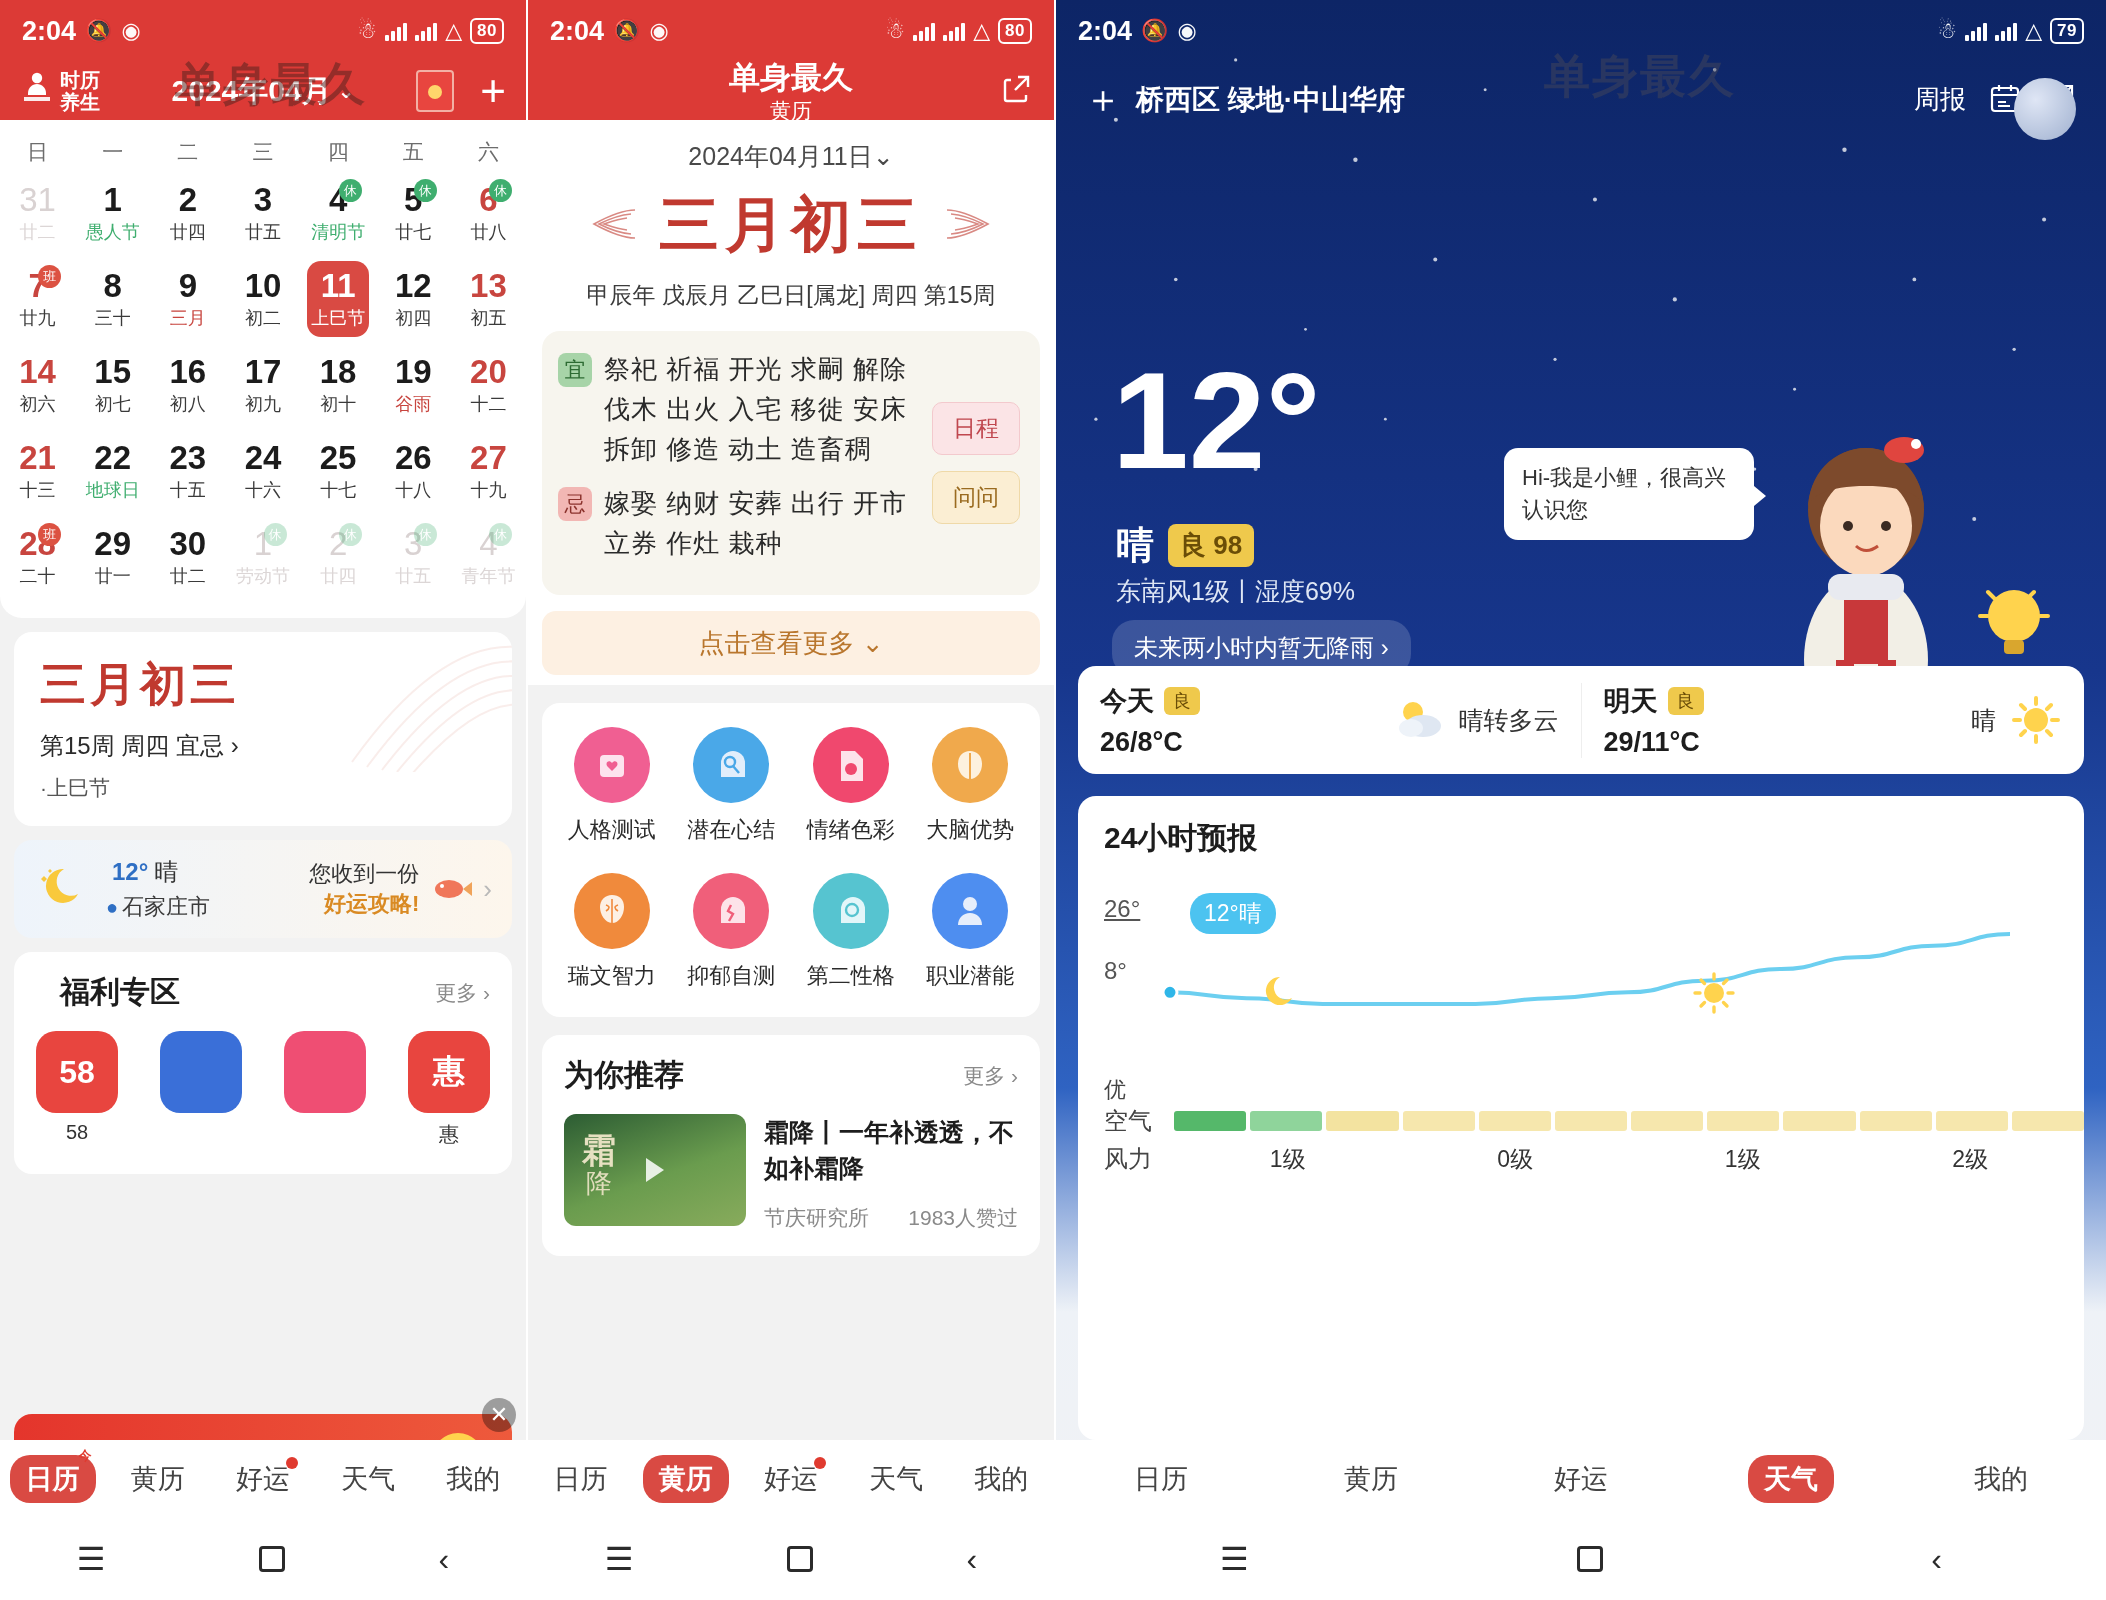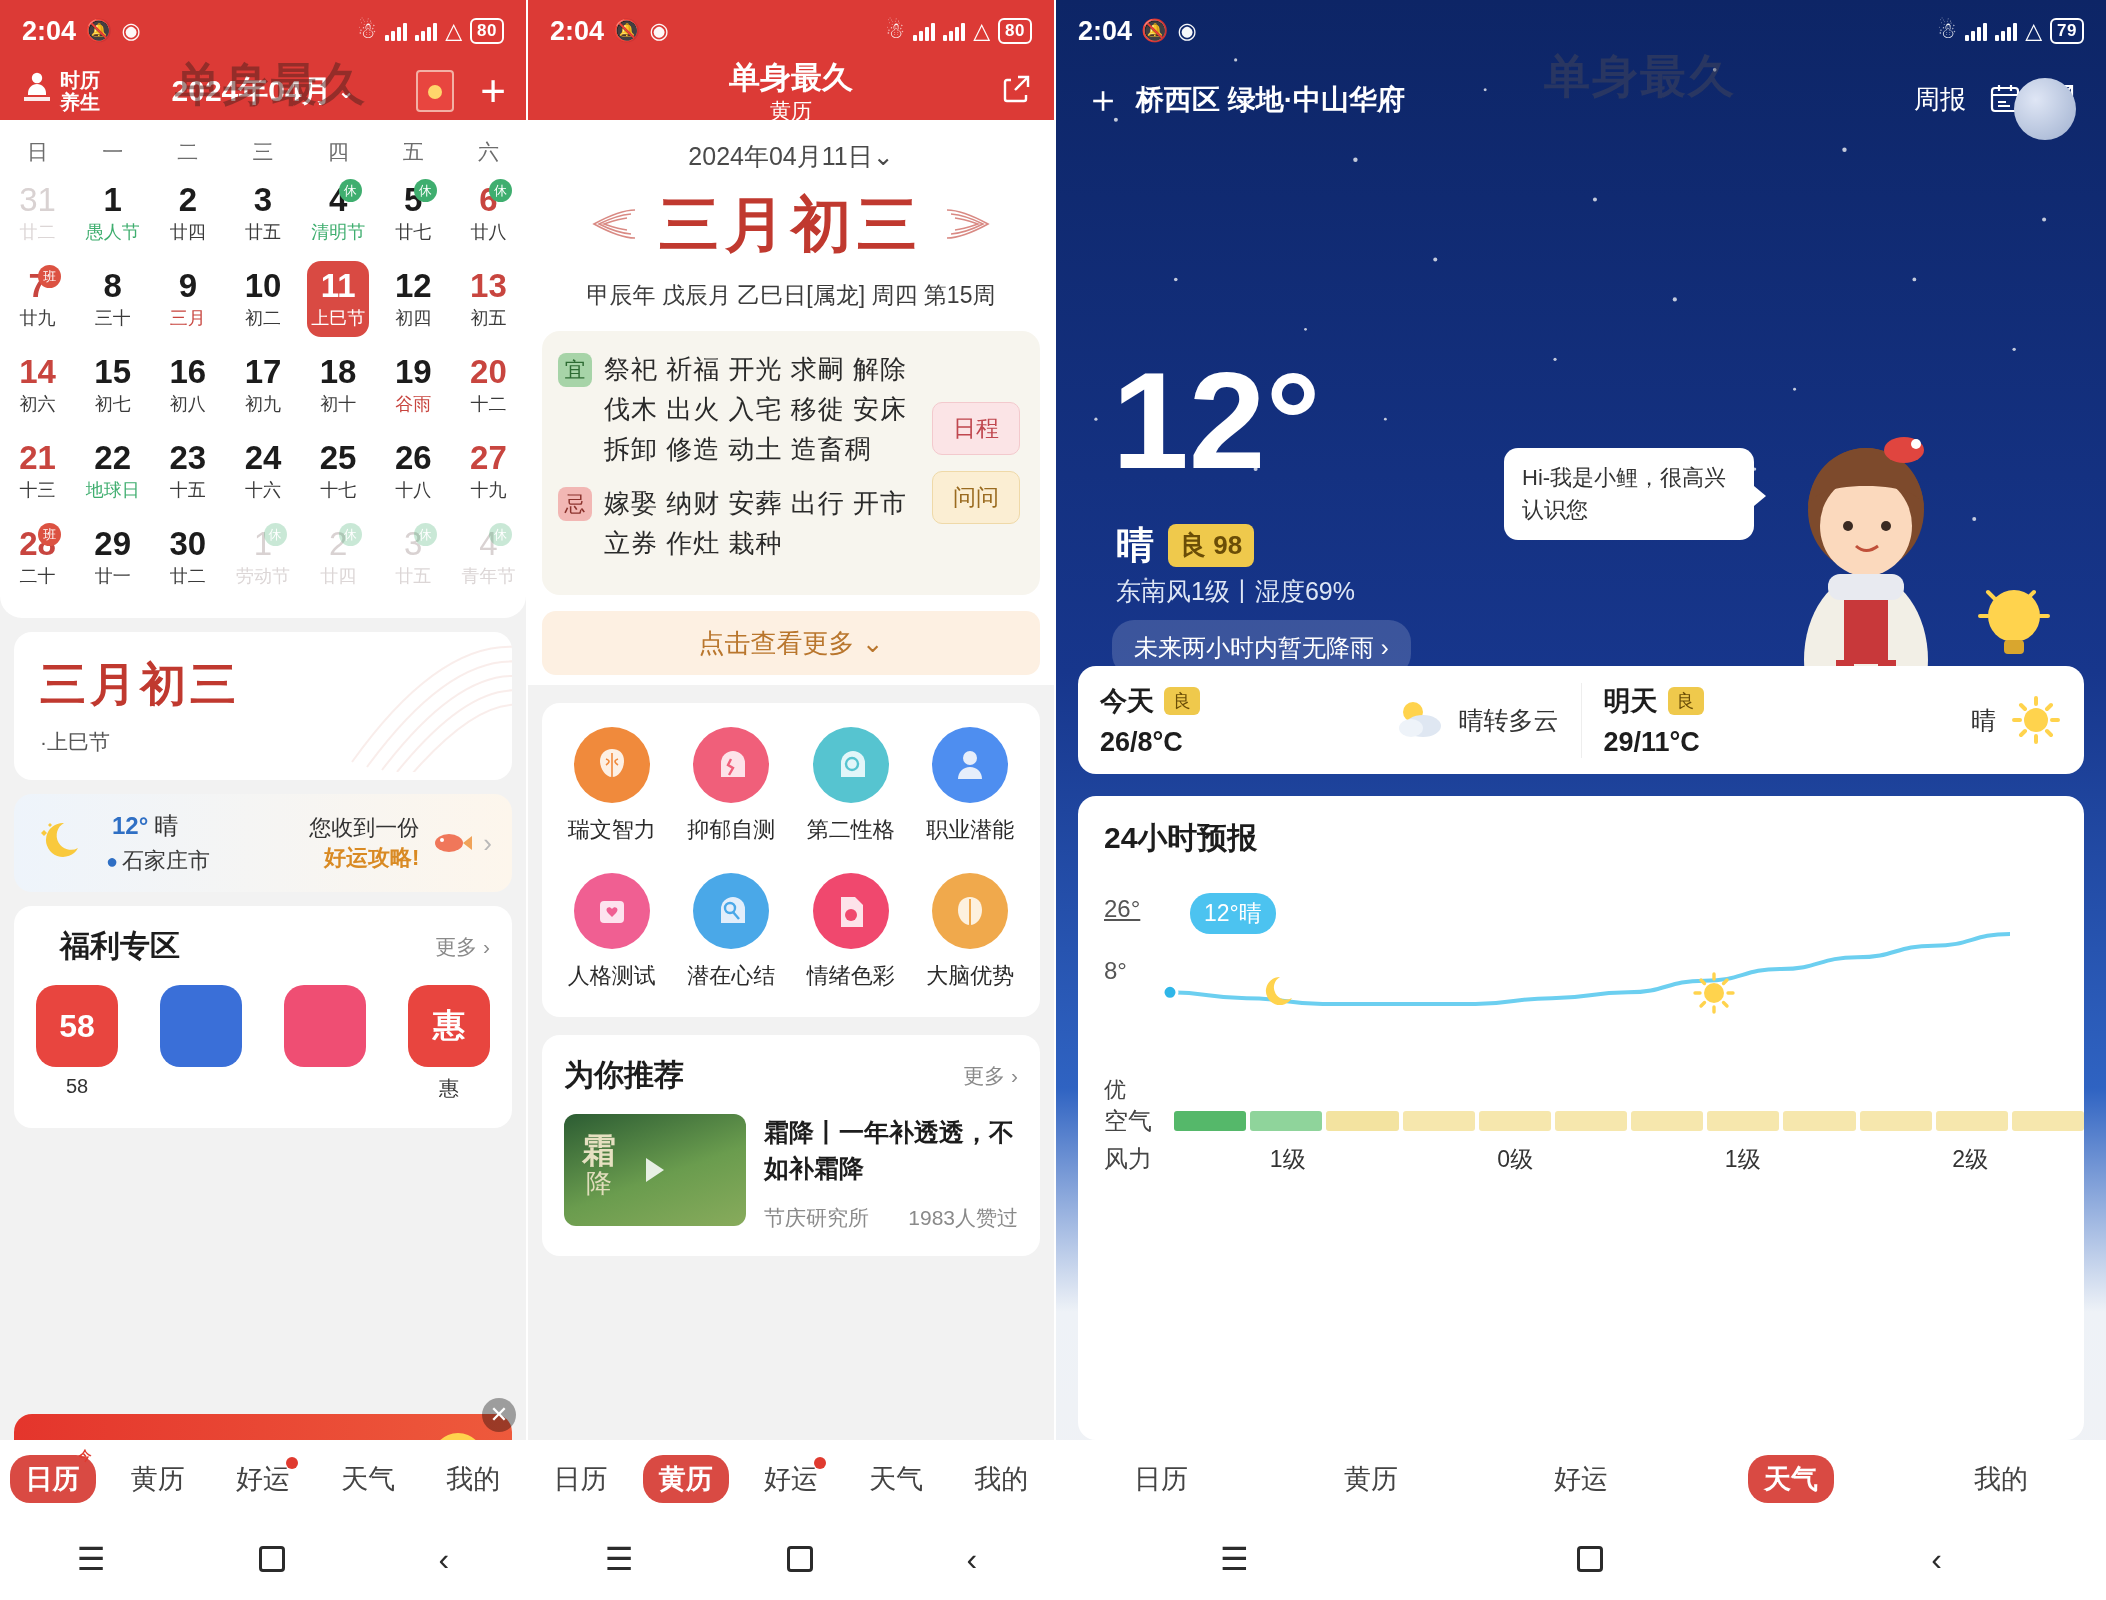--- a/index.html
+++ b/index.html
@@ -487,20 +487,21 @@
       <svg class="arcs" viewBox="0 0 200 160">
         <g fill="none" stroke="#e8b9ae" stroke-width="2">
           <path d="M10 150 Q110 10 200 40"></path>
             <path d="M25 155 Q120 25 200 55"></path>
           <path d="M40 158 Q130 40 200 70"></path>
             <path d="M55 160 Q140 55 200 85"></path>
           <path d="M70 162 Q150 70 200 100"></path>
         </g>
         </svg>
       <div class="lunar-big">三月初三</div>
+      <div class="lunar-row">第15周 周四 宜忌 ›</div>
       <div class="lunar-fest">·上巳节</div>
     </div>
 
     <div class="wstrip">
       <div class="ws-l">
         <span class="moon">
           <svg viewBox="0 0 58 58">
               <path d="M44 34a17 17 0 1 1-14-25 14 14 0 0 0 14 25z" fill="#f9c93c"></path>
           <path d="M10 16l3 3-3 3-3-3z" fill="#f9c93c"></path>
               <path d="M16 9l2 2-2 2-2-2z" fill="#f9c93c"></path>
@@ -665,20 +666,59 @@
         <div class="yj-btns">
           <span class="pill rose">日程</span>
           <span class="pill gold">问问</span>
         </div>
       </div>
 
       <div class="more-bar">点击查看更多 ⌄</div>
     </div>
 
     <div class="grid8">
+      <div class="g8row" id="g8r2">
+          <div class="g8i">
+            <div class="g8c" style="background: rgb(240, 95, 146);">
+              <svg viewBox="0 0 44 44">
+                <rect x="10" y="12" width="24" height="22" rx="4" fill="#fde3ee"></rect>
+                <path d="M22 20c-3-4-8 0-4 4l4 4 4-4c4-4-1-8-4-4z" fill="#f05f92"></path>
+              </svg>
+            </div>
+            <div class="g8l">人格测试</div>
+          </div>
+          <div class="g8i">
+            <div class="g8c" style="background: rgb(74, 168, 232);">
+              <svg viewBox="0 0 44 44">
+                <path d="M12 34V20a12 12 0 0 1 24 0v14z" fill="#e2eefb"></path>
+                <circle cx="21" cy="19" r="5" fill="none" stroke="#4aa8e8" stroke-width="2.4"></circle>
+                <path d="M24 23l6 7" stroke="#4aa8e8" stroke-width="2.4"></path>
+              </svg>
+            </div>
+            <div class="g8l">潜在心结</div>
+          </div>
+          <div class="g8i">
+            <div class="g8c" style="background: rgb(240, 72, 110);">
+              <svg viewBox="0 0 44 44">
+                <path d="M12 8h14l8 8v22H12z" fill="#fde3ea"></path>
+                <circle cx="22" cy="26" r="6" fill="#f0486e"></circle>
+              </svg>
+            </div>
+            <div class="g8l">情绪色彩</div>
+          </div>
+          <div class="g8i">
+            <div class="g8c" style="background: rgb(240, 169, 76);">
+              <svg viewBox="0 0 44 44">
+                <path d="M22 8c-7 0-12 5-12 13s5 15 12 15 12-7 12-15S29 8 22 8z" fill="#fdf1de"></path>
+                <path d="M22 10v26" stroke="#f0a94c" stroke-width="2"></path>
+              </svg>
+            </div>
+            <div class="g8l">大脑优势</div>
+          </div>
+        </div>
       <div class="g8row" id="g8r1">
           <div class="g8i">
             <div class="g8c" style="background: rgb(240, 138, 60);">
               <svg viewBox="0 0 44 44">
                 <path d="M22 6c-7 0-12 5-12 12s5 16 12 16 12-8 12-16S29 6 22 6z" fill="#fdf0e4"></path>
                 <path d="M22 10v24M16 16q6 2 0 6M28 16q-6 2 0 6" stroke="#f08a3c" stroke-width="1.6" fill="none"></path>
               </svg>
             </div>
             <div class="g8l">瑞文智力</div>
           </div>
@@ -701,59 +741,20 @@
             <div class="g8l">第二性格</div>
           </div>
           <div class="g8i">
             <div class="g8c" style="background: rgb(78, 142, 240);">
               <svg viewBox="0 0 44 44">
                 <circle cx="22" cy="15" r="7" fill="#e6eefb"></circle>
                 <path d="M10 36c0-7 5-12 12-12s12 5 12 12z" fill="#e6eefb"></path>
               </svg>
             </div>
             <div class="g8l">职业潜能</div>
-          </div>
-        </div>
-      <div class="g8row" id="g8r2">
-          <div class="g8i">
-            <div class="g8c" style="background: rgb(240, 95, 146);">
-              <svg viewBox="0 0 44 44">
-                <rect x="10" y="12" width="24" height="22" rx="4" fill="#fde3ee"></rect>
-                <path d="M22 20c-3-4-8 0-4 4l4 4 4-4c4-4-1-8-4-4z" fill="#f05f92"></path>
-              </svg>
-            </div>
-            <div class="g8l">人格测试</div>
-          </div>
-          <div class="g8i">
-            <div class="g8c" style="background: rgb(74, 168, 232);">
-              <svg viewBox="0 0 44 44">
-                <path d="M12 34V20a12 12 0 0 1 24 0v14z" fill="#e2eefb"></path>
-                <circle cx="21" cy="19" r="5" fill="none" stroke="#4aa8e8" stroke-width="2.4"></circle>
-                <path d="M24 23l6 7" stroke="#4aa8e8" stroke-width="2.4"></path>
-              </svg>
-            </div>
-            <div class="g8l">潜在心结</div>
-          </div>
-          <div class="g8i">
-            <div class="g8c" style="background: rgb(240, 72, 110);">
-              <svg viewBox="0 0 44 44">
-                <path d="M12 8h14l8 8v22H12z" fill="#fde3ea"></path>
-                <circle cx="22" cy="26" r="6" fill="#f0486e"></circle>
-              </svg>
-            </div>
-            <div class="g8l">情绪色彩</div>
-          </div>
-          <div class="g8i">
-            <div class="g8c" style="background: rgb(240, 169, 76);">
-              <svg viewBox="0 0 44 44">
-                <path d="M22 8c-7 0-12 5-12 13s5 15 12 15 12-7 12-15S29 8 22 8z" fill="#fdf1de"></path>
-                <path d="M22 10v26" stroke="#f0a94c" stroke-width="2"></path>
-              </svg>
-            </div>
-            <div class="g8l">大脑优势</div>
           </div>
         </div>
     </div>
 
     <div class="rec">
       <div class="rec-head">
         <span class="rec-title">为你推荐</span>
         <span class="rec-more">更多 ›</span>
       </div>
       <div class="rec-body">

